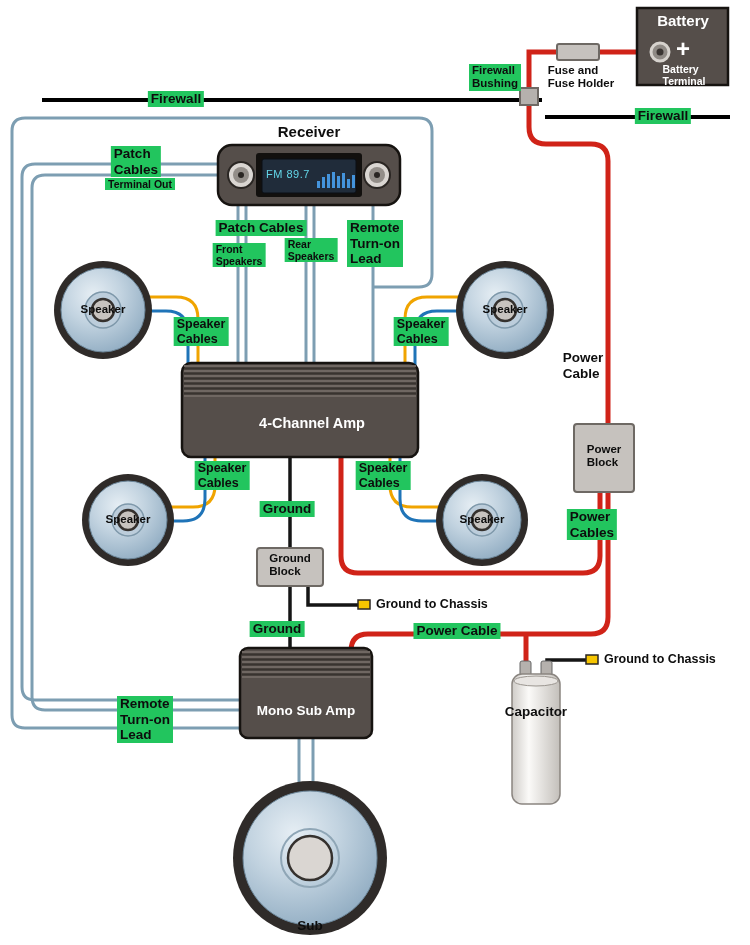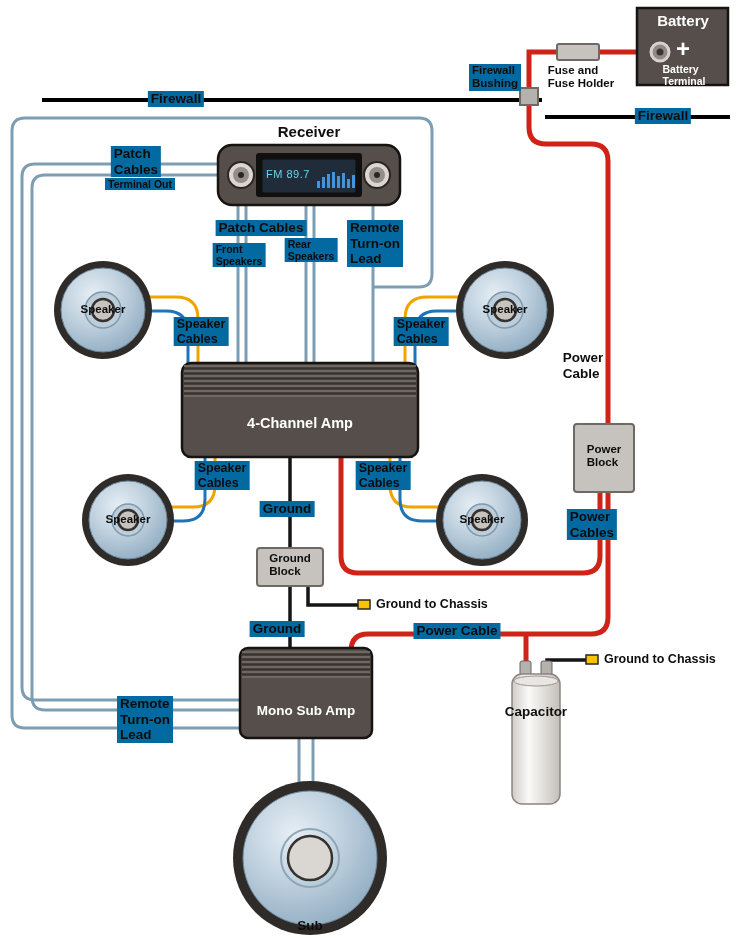--- a/index.html
+++ b/index.html
@@ -1,21 +1,21 @@
 <!DOCTYPE html>
 <html><head>
 <meta charset="utf-8">
 <style>
   html,body{margin:0;padding:0;background:#fff;}
   #canvas{position:relative;width:750px;height:945px;background:#fff;overflow:hidden;
           font-family:"Liberation Sans",sans-serif;}
   svg{position:absolute;left:0;top:0;}
   .lbl{position:absolute;font-weight:700;color:#0d0d0d;white-space:pre-line;line-height:1.16;}
   .ctr{transform:translateX(-50%);text-align:left;}
-  .bg{background:#0369a1;padding:0 3px;}
+  .bg{background:#22c55e;padding:0 3px;}
   .wt{color:#fff;}
   .s10{font-size:10.5px;} .s11{font-size:11.5px;} .s12{font-size:12.5px;}
   .s13{font-size:13.5px;} .s15{font-size:15px;}
   .plus{font-size:24px;line-height:1;}
   .fm{color:#63d6e8;font-size:11px;letter-spacing:.5px;}
 </style>
 </head>
 <body>
 
 <div id="canvas">
@@ -203,21 +203,21 @@
 
 <div class="lbl ctr bg s12" style="left:201px;top:317px;">Speaker
 Cables</div>
 <div class="lbl ctr bg s12" style="left:421px;top:317px;">Speaker
 Cables</div>
 <div class="lbl ctr bg s12" style="left:222px;top:461px;">Speaker
 Cables</div>
 <div class="lbl ctr bg s12" style="left:383px;top:461px;">Speaker
 Cables</div>
 
-<div class="lbl ctr wt" style="left:300px;top:415px;font-size:14.5px;">4-Channel Amp</div>
+<div class="lbl ctr wt" style="left:312px;top:415px;font-size:14.5px;">4-Channel Amp</div>
 <div class="lbl ctr wt s13" style="left:306px;top:703px;">Mono Sub Amp</div>
 
 <div class="lbl ctr bg s13" style="left:287px;top:501px;">Ground</div>
 <div class="lbl ctr bg s13" style="left:277px;top:621px;">Ground</div>
 <div class="lbl ctr s11" style="left:290px;top:552px;">Ground
 Block</div>
 <div class="lbl s12" style="left:376px;top:597px;">Ground to Chassis</div>
 <div class="lbl s12" style="left:604px;top:652px;">Ground to Chassis</div>
 
 <div class="lbl ctr s13" style="left:583px;top:350px;">Power

